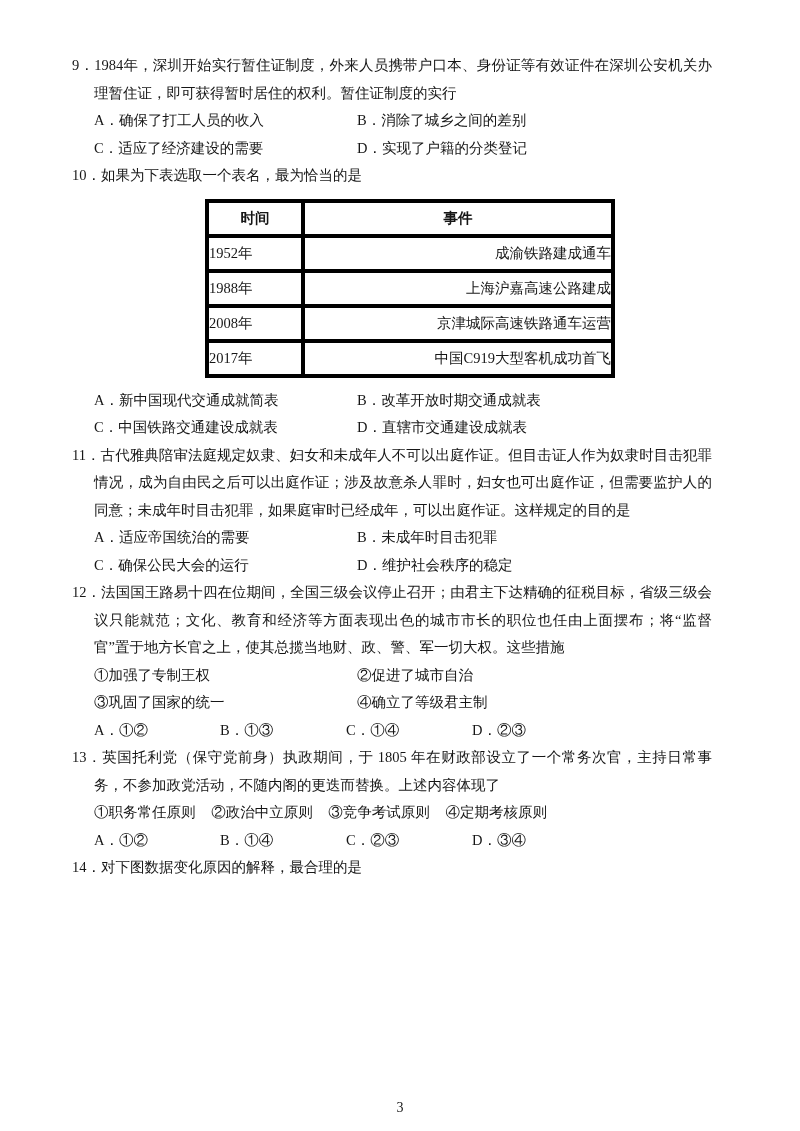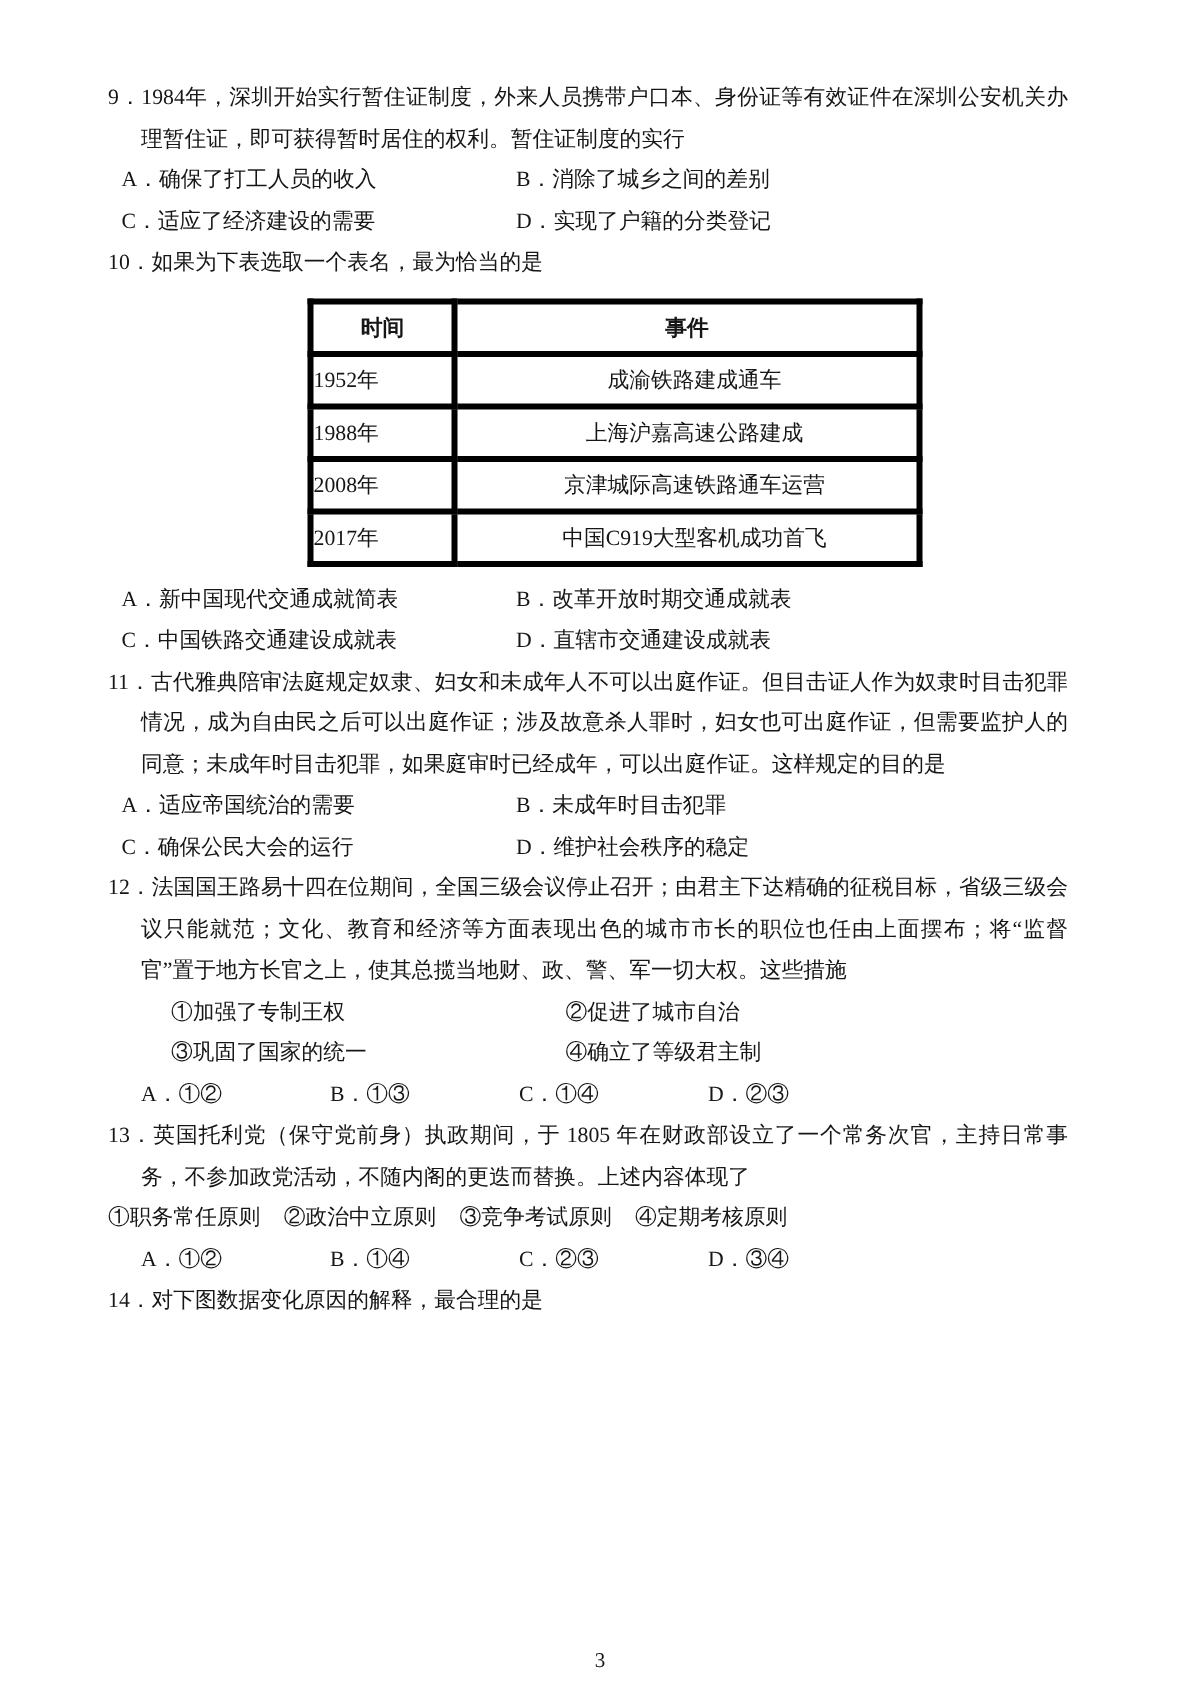--- a/index.html
+++ b/index.html
@@ -16,53 +16,53 @@
   .question { margin: 0; }
   .hang {
     padding-left: 22px;
     text-indent: -22px;
     line-height: 27.5px;
     text-align: justify;
   }
   .qnum { white-space: pre; }
   .opt-row {
     display: flex;
-    margin-left: 9px;
+    margin-left: 22px;
     line-height: 27.5px;
     font-family: Liberation Serif, serif;
   }
   .opt-row .col1 { width: 263px; flex: 0 0 263px; }
   .sub-row {
     display: flex;
     margin-left: 22px;
     line-height: 27.5px;
   }
-  .sub-row .col1 { width: 263px; flex: 0 0 263px; margin-left: 20px; }
-  .sub-inline { line-height: 27.5px; }
+  .sub-row .col1 { width: 263px; flex: 0 0 263px; }
+  .sub-inline { margin-left: 22px; line-height: 27.5px; }
   .sub-inline span { margin-right: 12px; }
   .ans-row {
     display: flex;
     margin-left: 22px;
     line-height: 27.5px;
   }
   .ans-row span { width: 126px; flex: 0 0 126px; }
   .ans-row span:last-child { width: auto; flex: 0 0 auto; }
   table.data {
     border-collapse: collapse;
     margin: 9px 0 9px 133px;
   }
   table.data th, table.data td {
     border: 4px solid #000000;
     height: 35px;
     font-size: 14.5px;
     vertical-align: middle;
   }
   table.data th { font-weight: bold; text-align: center; }
   .c-time { width: 96px; text-align: left; }
-  td.c-event { width: 310px; text-align: center; padding-left: 10px; }
+  td.c-event { width: 310px; text-align: right; padding-left: 10px; }
   th.c-event { width: 310px; }
   .page-number {
     position: absolute;
     bottom: 15px;
     left: 0;
     right: 0;
     text-align: center;
     font-size: 14px;
   }
 </style>

